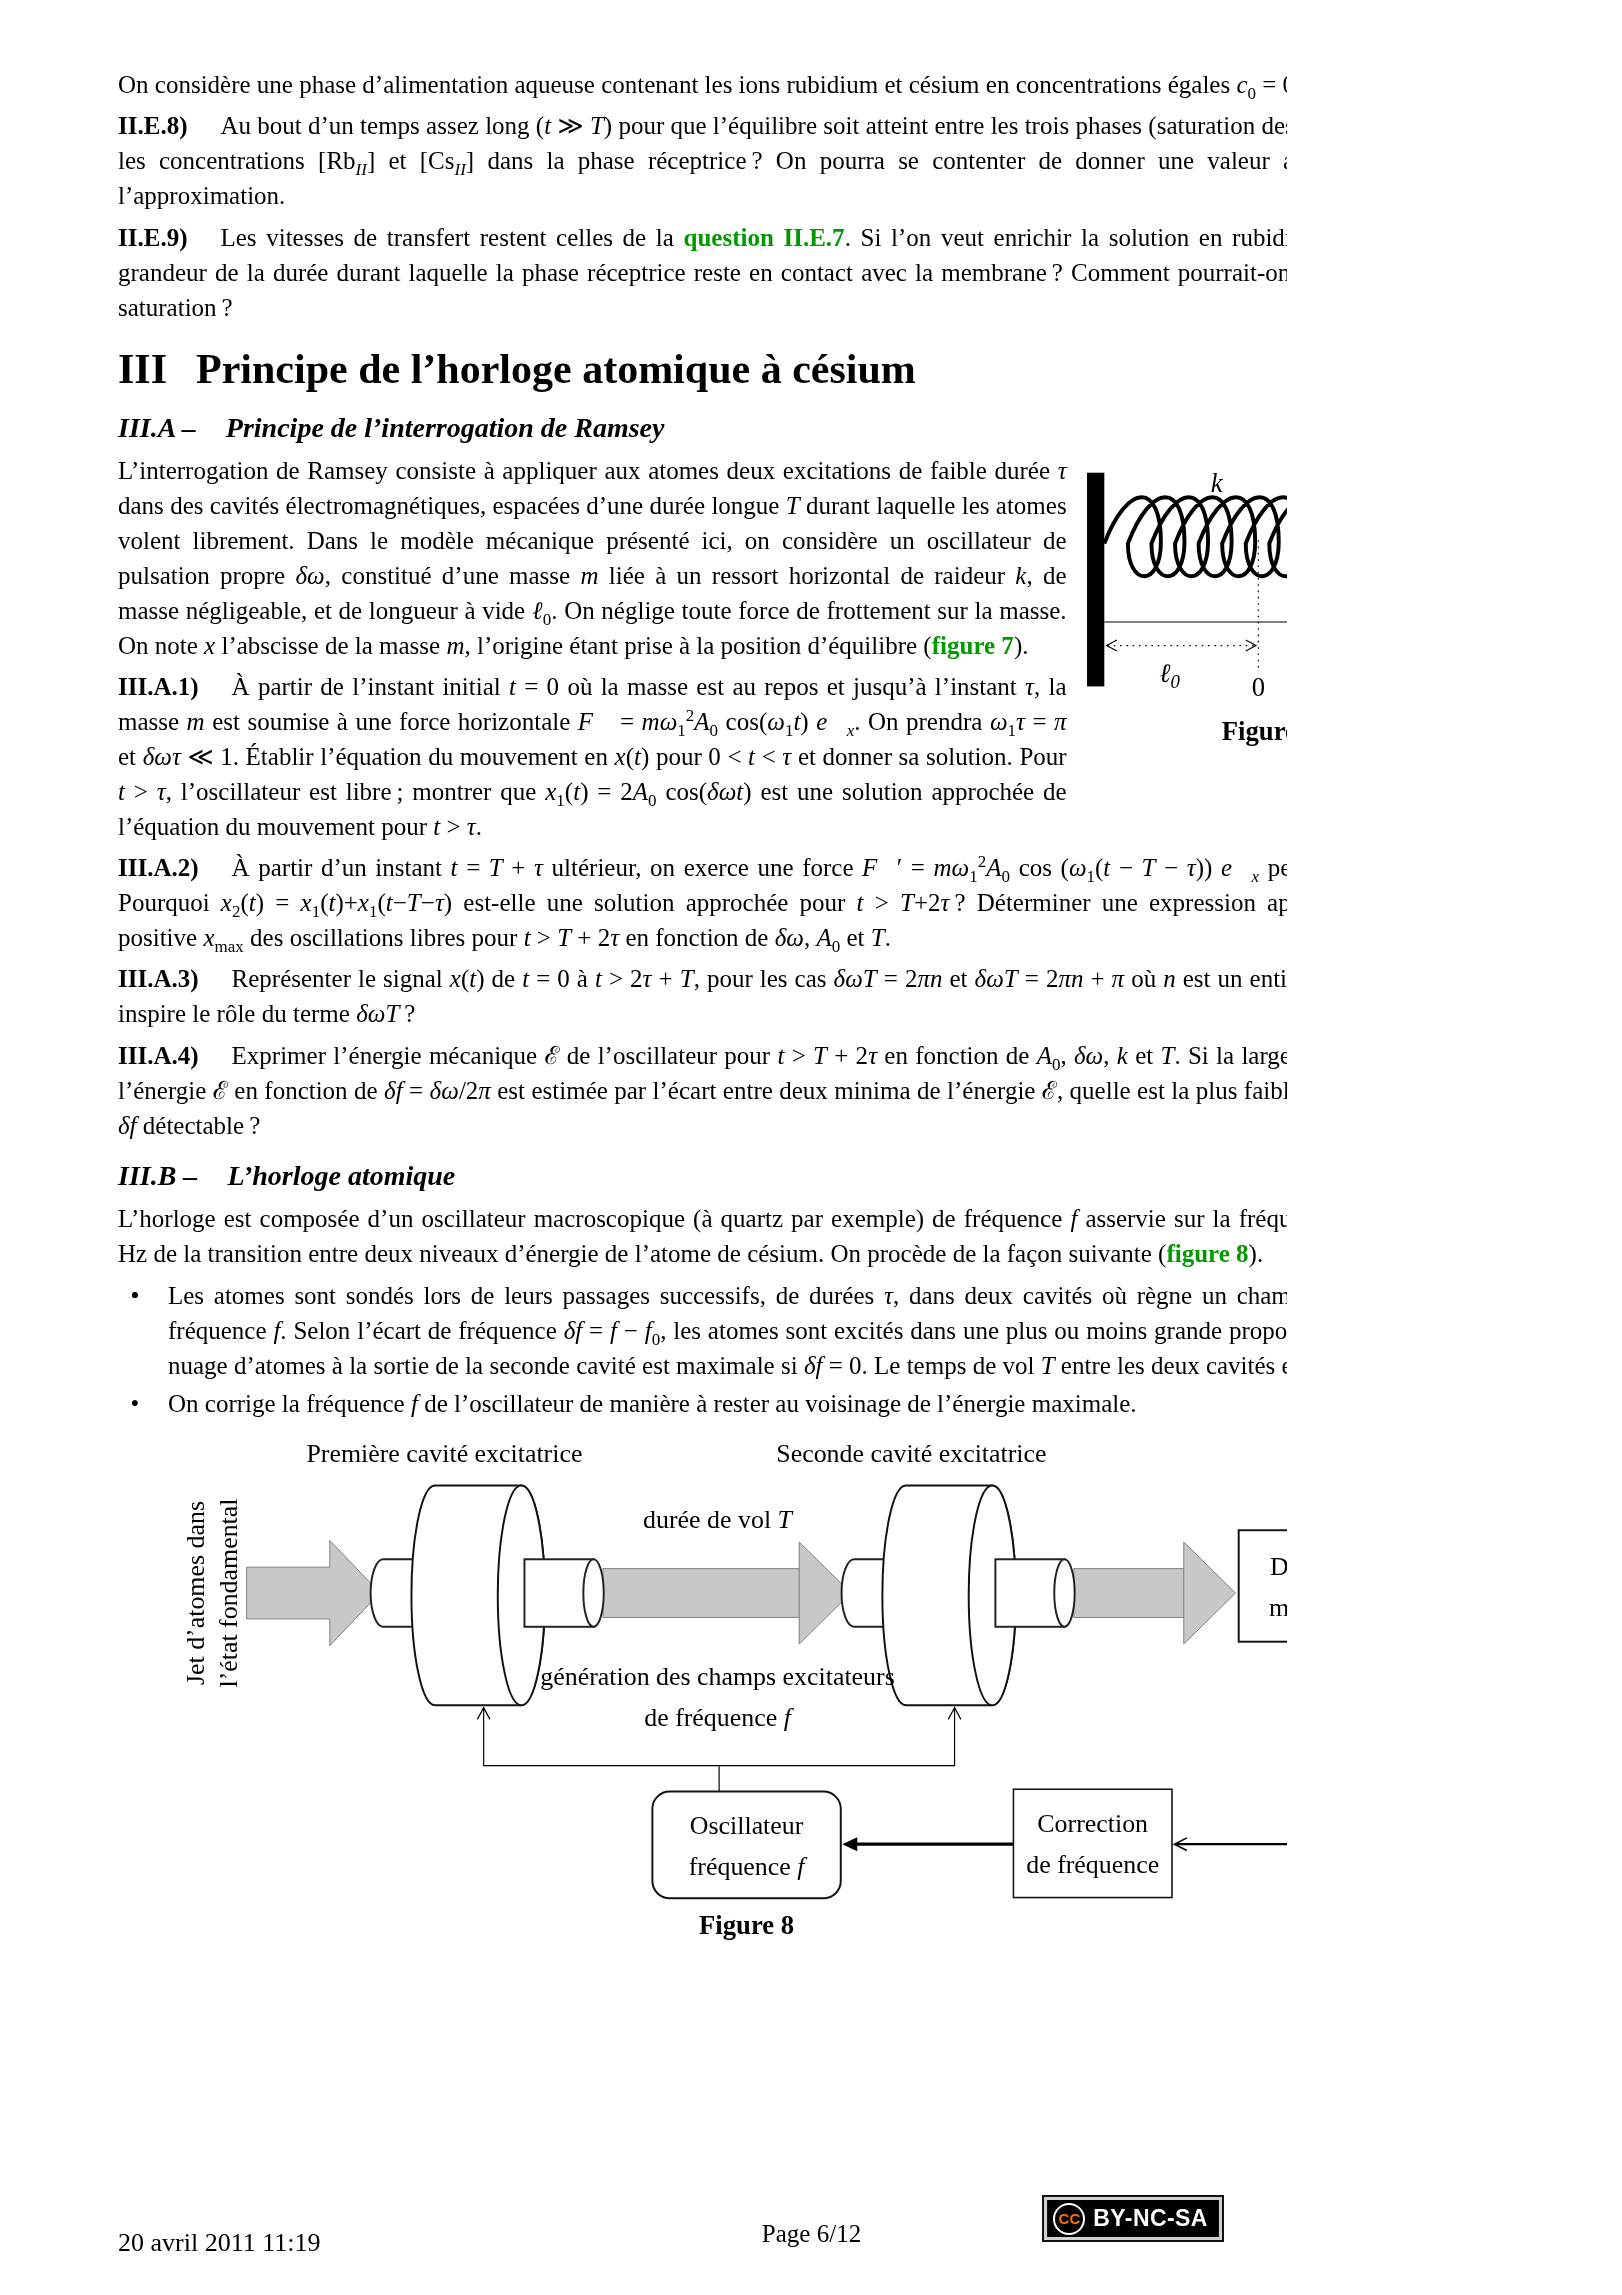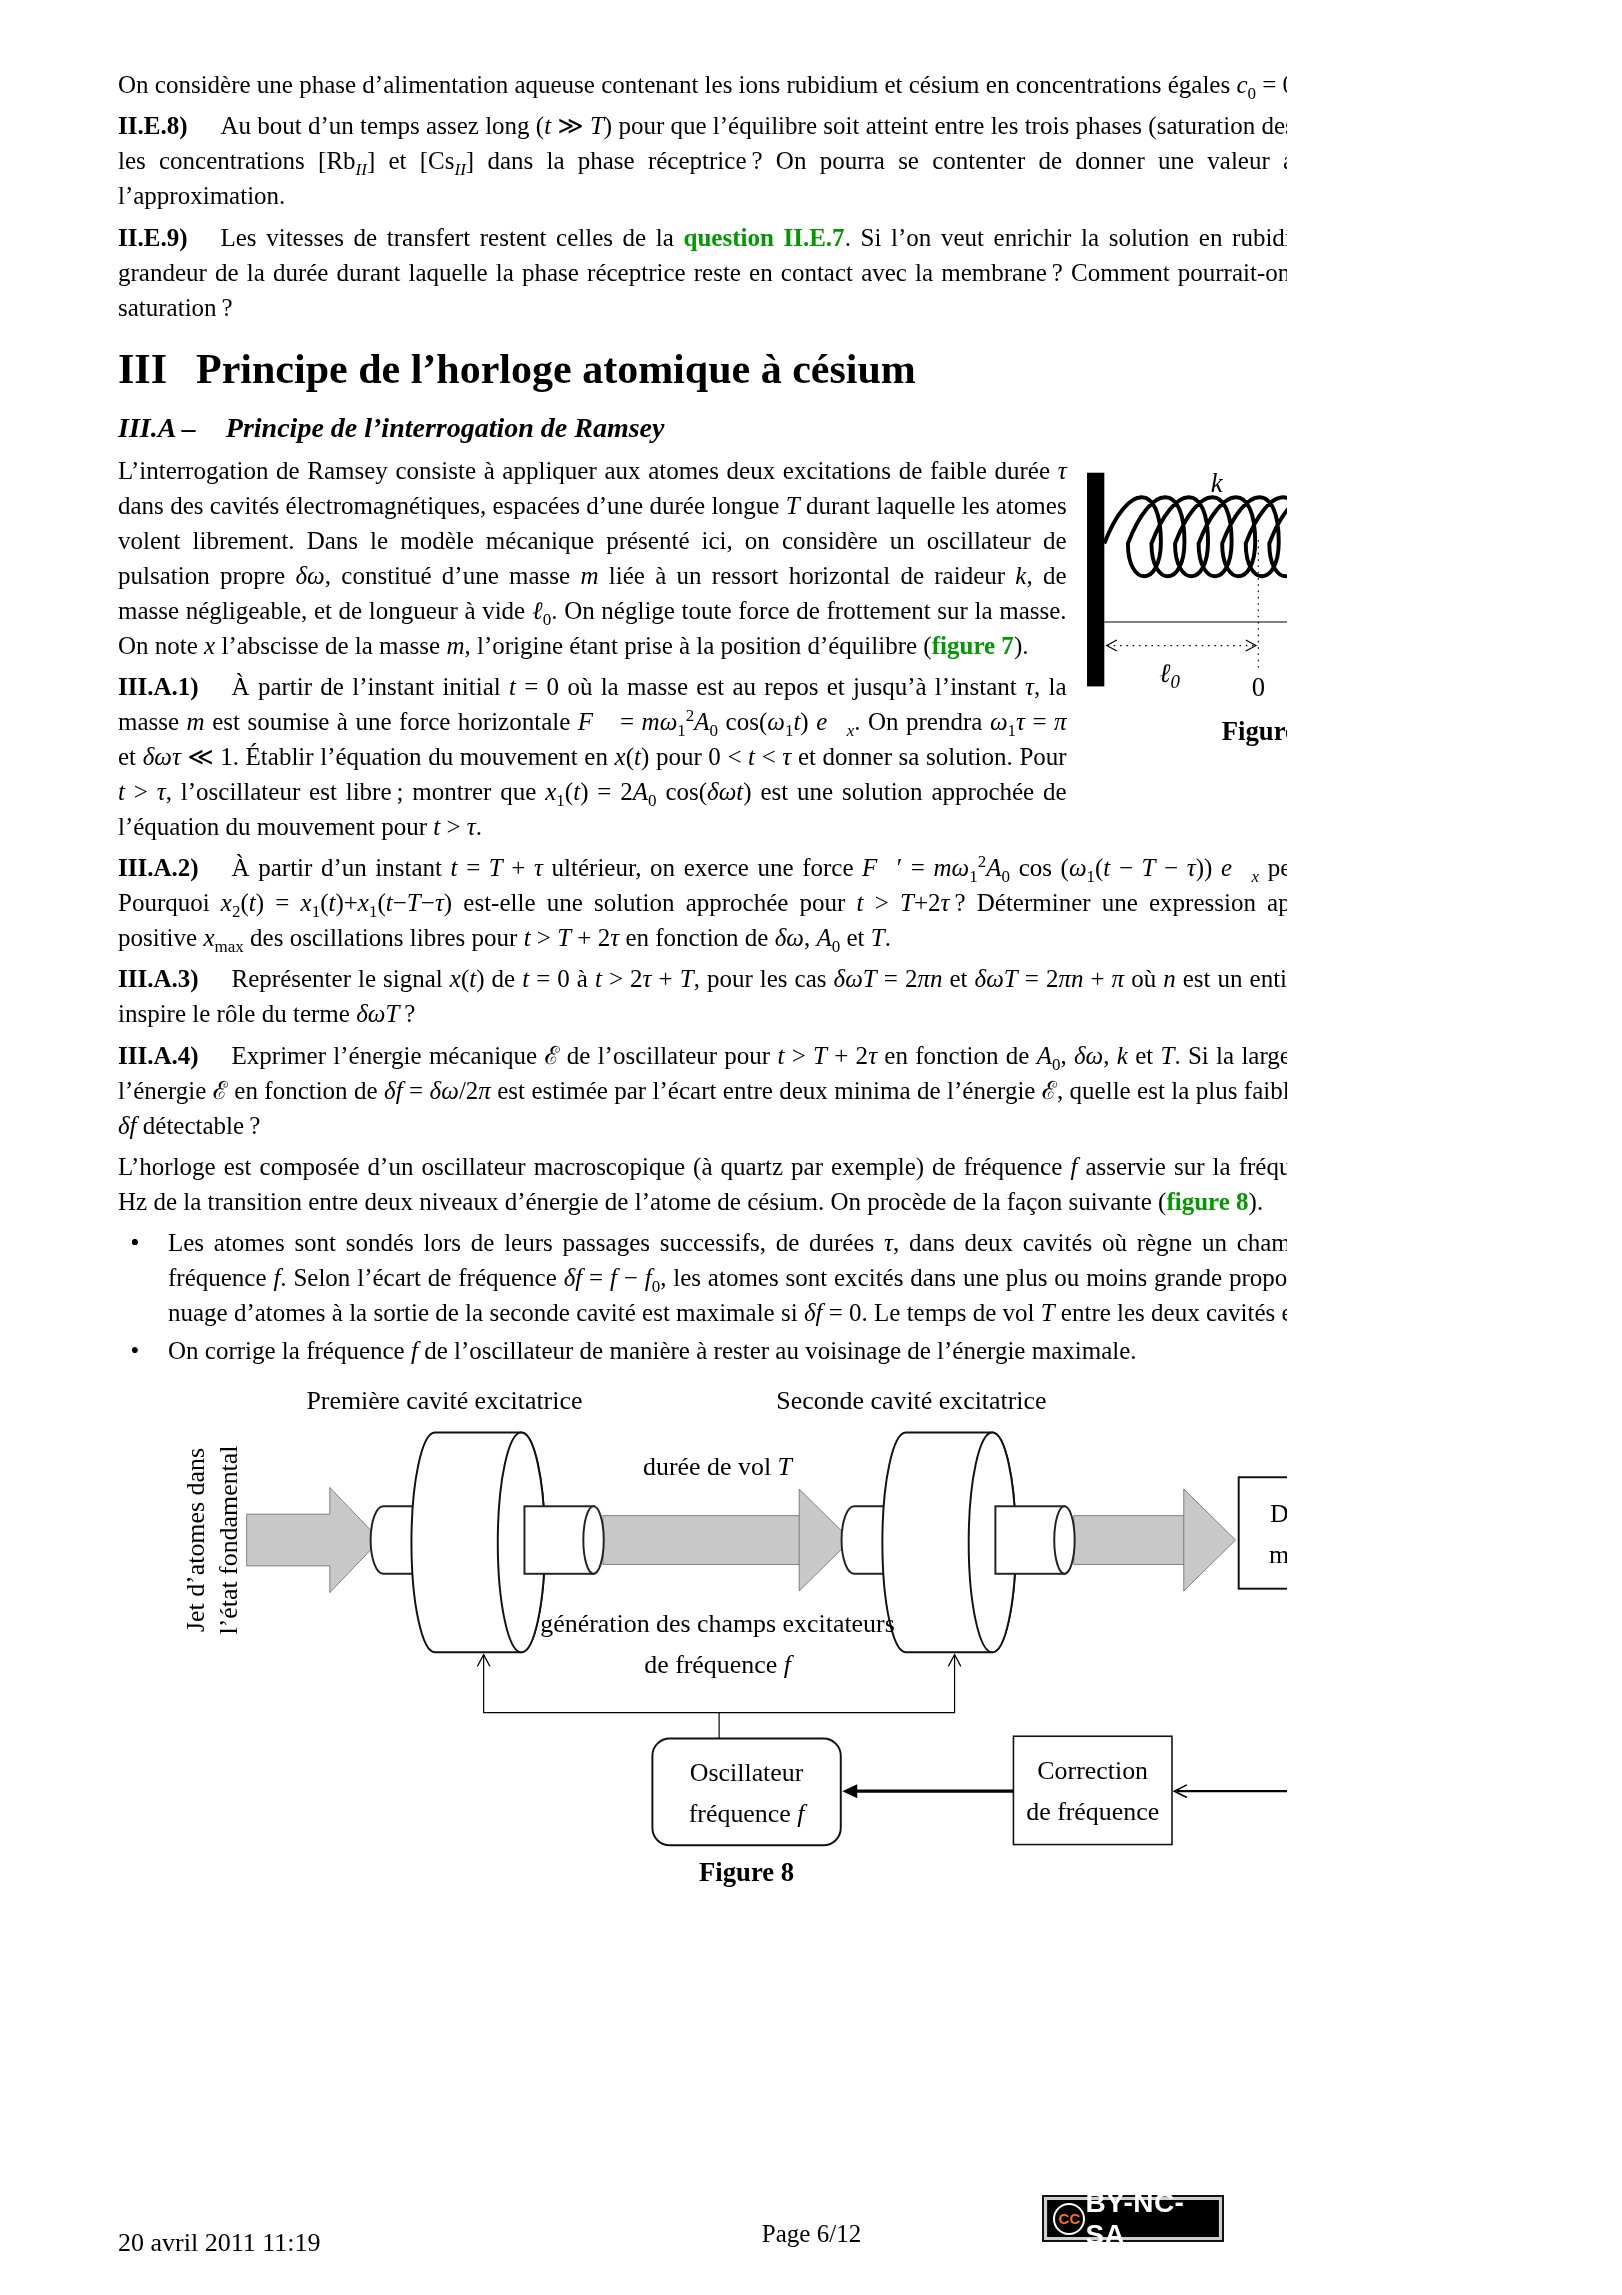--- a/index.html
+++ b/index.html
@@ -29,21 +29,21 @@
   .foot-date { position:absolute; left:118px; top:2228px; font-size:26px; }
   .foot-page { position:absolute; left:0; top:2220px; width:1623px; text-align:center; font-size:25px; }
   .cc-badge { position:absolute; right:63px; top:2195px; width:182px; height:47px;
               background:#000; border:2.4px solid #111; box-shadow:inset 0 0 0 3.1px #cfcfcf;
               display:flex; align-items:center; box-sizing:border-box; }
   .cc-circle { width:28px; height:28px; border:2.4px solid #fff; border-radius:50%;
                color:#f97316; font-family:"Liberation Sans", sans-serif; font-weight:bold;
                font-size:15px; display:flex; align-items:center; justify-content:center;
                margin-left:9.4px; flex:none; }
   .cc-text { color:#fff; font-family:"Liberation Sans", sans-serif; font-weight:bold;
-             font-size:28px; letter-spacing:0.4px; margin:16px auto; padding-right:6.3px; }
+             font-size:23px; letter-spacing:0.4px; margin:16px auto; padding-right:6.3px; }
 </style>
 </head>
 <body>
 
 <div class="page">
   <div class="content">
 
     <p>On considère une phase d’alimentation aqueuse contenant les ions rubidium et césium en concentrations égales <i>c</i><sub>0</sub> = 0,1 mol · L<sup>−1</sup>.</p>
 
     <p><span class="qlabel">II.E.8)</span><span>Au bout d’un temps assez long (<i>t</i> ≫ <i>T</i>) pour que l’équilibre soit atteint entre les trois phases (saturation des solutions), quelles sont les concentrations [Rb<sub><i>II</i></sub>] et [Cs<sub><i>II</i></sub>] dans la phase réceptrice ? On pourra se contenter de donner une valeur approchée, en justifiant l’approximation.</span></p>
@@ -82,20 +82,21 @@
 
       <p><span class="qlabel">III.A.1)</span><span>À partir de l’instant initial <i>t</i> = 0 où la masse est au repos et jusqu’à l’instant <i>τ</i>, la masse <i>m</i> est soumise à une force horizontale <i>F⃗</i> = <i>mω</i><sub>1</sub><sup>2</sup><i>A</i><sub>0</sub> cos(<i>ω</i><sub>1</sub><i>t</i>) <i>e⃗</i><sub><i>x</i></sub>. On prendra <i>ω</i><sub>1</sub><i>τ</i> = <i>π</i> et <i>δωτ</i> ≪ 1. Établir l’équation du mouvement en <i>x</i>(<i>t</i>) pour 0 &lt; <i>t</i> &lt; <i>τ</i> et donner sa solution. Pour <i>t</i> &gt; <i>τ</i>, l’oscillateur est libre ; montrer que <i>x</i><sub>1</sub>(<i>t</i>) = 2<i>A</i><sub>0</sub> cos(<i>δωt</i>) est une solution approchée de l’équation du mouvement pour <i>t</i> &gt; <i>τ</i>.</span></p>
     </div>
 
     <p class="qa2"><span class="qlabel">III.A.2)</span><span>À partir d’un instant <i>t</i> = <i>T</i> + <i>τ</i> ultérieur, on exerce une force <i>F⃗</i>′ = <i>mω</i><sub>1</sub><sup>2</sup><i>A</i><sub>0</sub> cos (<i>ω</i><sub>1</sub>(<i>t</i> − <i>T</i> − <i>τ</i>)) <i>e⃗</i><sub><i>x</i></sub> pendant la même durée <i>τ</i>. Pourquoi <i>x</i><sub>2</sub>(<i>t</i>) = <i>x</i><sub>1</sub>(<i>t</i>)+<i>x</i><sub>1</sub>(<i>t</i>−<i>T</i>−<i>τ</i>) est-elle une solution approchée pour <i>t</i> &gt; <i>T</i>+2<i>τ</i> ? Déterminer une expression approchée de l’amplitude positive <i>x</i><sub>max</sub> des oscillations libres pour <i>t</i> &gt; <i>T</i> + 2<i>τ</i> en fonction de <i>δω</i>, <i>A</i><sub>0</sub> et <i>T</i>.</span></p>
 
     <p><span class="qlabel">III.A.3)</span><span>Représenter le signal <i>x</i>(<i>t</i>) de <i>t</i> = 0 à <i>t</i> &gt; 2<i>τ</i> + <i>T</i>, pour les cas <i>δωT</i> = 2<i>πn</i> et <i>δωT</i> = 2<i>πn</i> + <i>π</i> où <i>n</i> est un entier. Quelle analogie vous inspire le rôle du terme <i>δωT</i> ?</span></p>
 
     <p><span class="qlabel">III.A.4)</span><span>Exprimer l’énergie mécanique ℰ de l’oscillateur pour <i>t</i> &gt; <i>T</i> + 2<i>τ</i> en fonction de <i>A</i><sub>0</sub>, <i>δω</i>, <i>k</i> et <i>T</i>. Si la largeur de la courbe donnant l’énergie ℰ en fonction de <i>δf</i> = <i>δω</i>/2<i>π</i> est estimée par l’écart entre deux minima de l’énergie ℰ, quelle est la plus faible variation de fréquence <i>δf</i> détectable ?</span></p>
 
+    <h2 class="subsec"><span class="subsec-label">III.B –</span><span>L’horloge atomique</span></h2>
 
     <p>L’horloge est composée d’un oscillateur macroscopique (à quartz par exemple) de fréquence <i>f</i> asservie sur la fréquence <i>f</i><sub>0</sub> = 9 192 631 770 Hz de la transition entre deux niveaux d’énergie de l’atome de césium. On procède de la façon suivante (<span class="green">figure 8</span>).</p>
 
     <ul class="bullets">
       <li><span class="blt">•</span></li>
       <li><span class="blt">•</span><span>Les atomes sont sondés lors de leurs passages successifs, de durées <i>τ</i>, dans deux cavités où règne un champ électromagnétique de fréquence <i>f</i>. Selon l’écart de fréquence <i>δf</i> = <i>f</i> − <i>f</i><sub>0</sub>, les atomes sont excités dans une plus ou moins grande proportion. L’énergie ℰ(<i>δf</i>) du nuage d’atomes à la sortie de la seconde cavité est maximale si <i>δf</i> = 0. Le temps de vol <i>T</i> entre les deux cavités est très supérieur à <i>τ</i>.</span></li>
       <li><span class="blt">•</span><span>On corrige la fréquence <i>f</i> de l’oscillateur de manière à rester au voisinage de l’énergie maximale.</span></li>
     </ul>
 
     <div class="fig8wrap">

